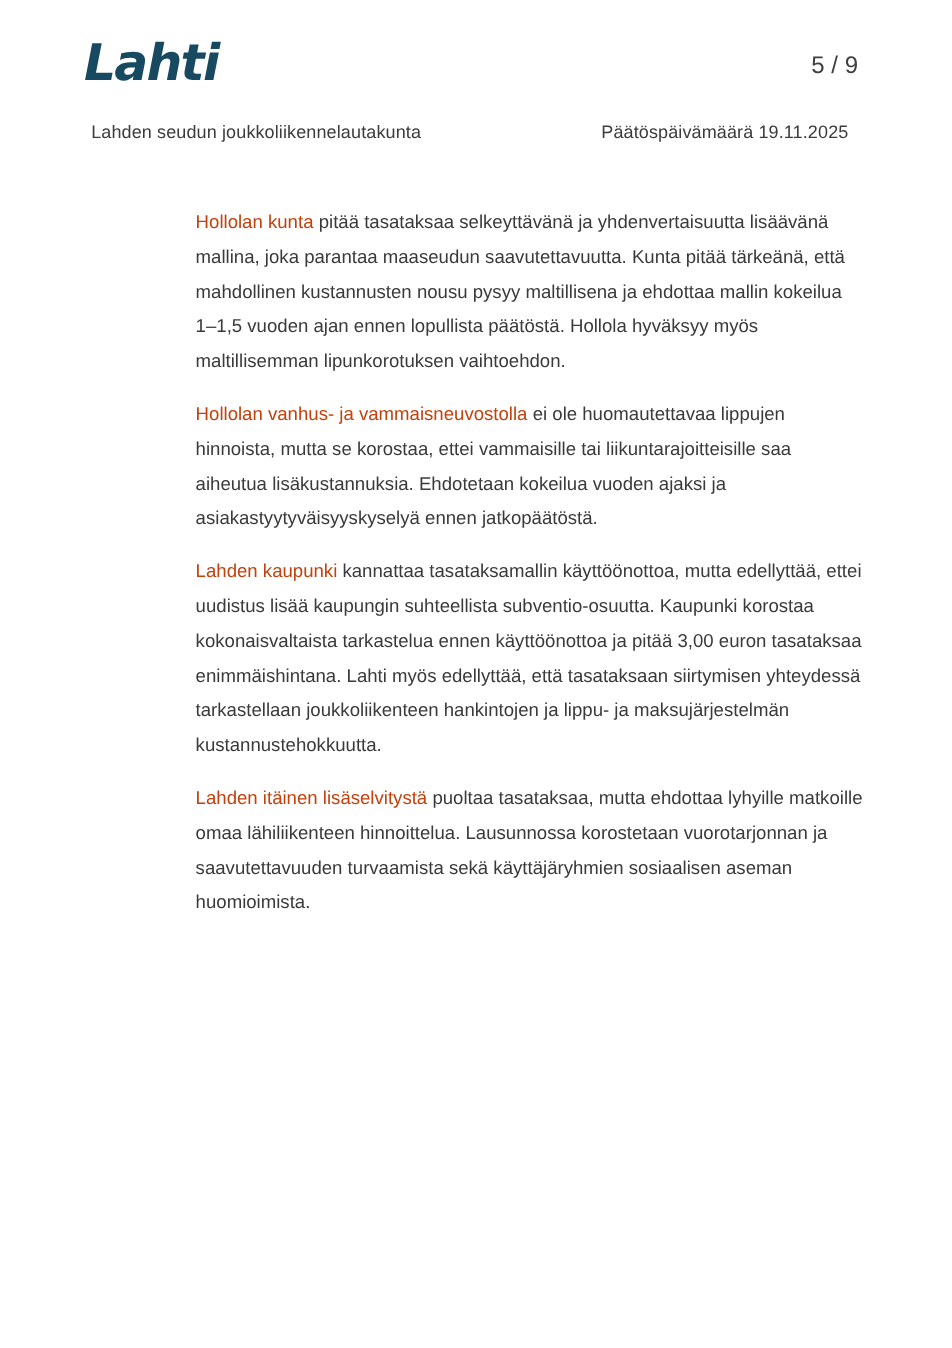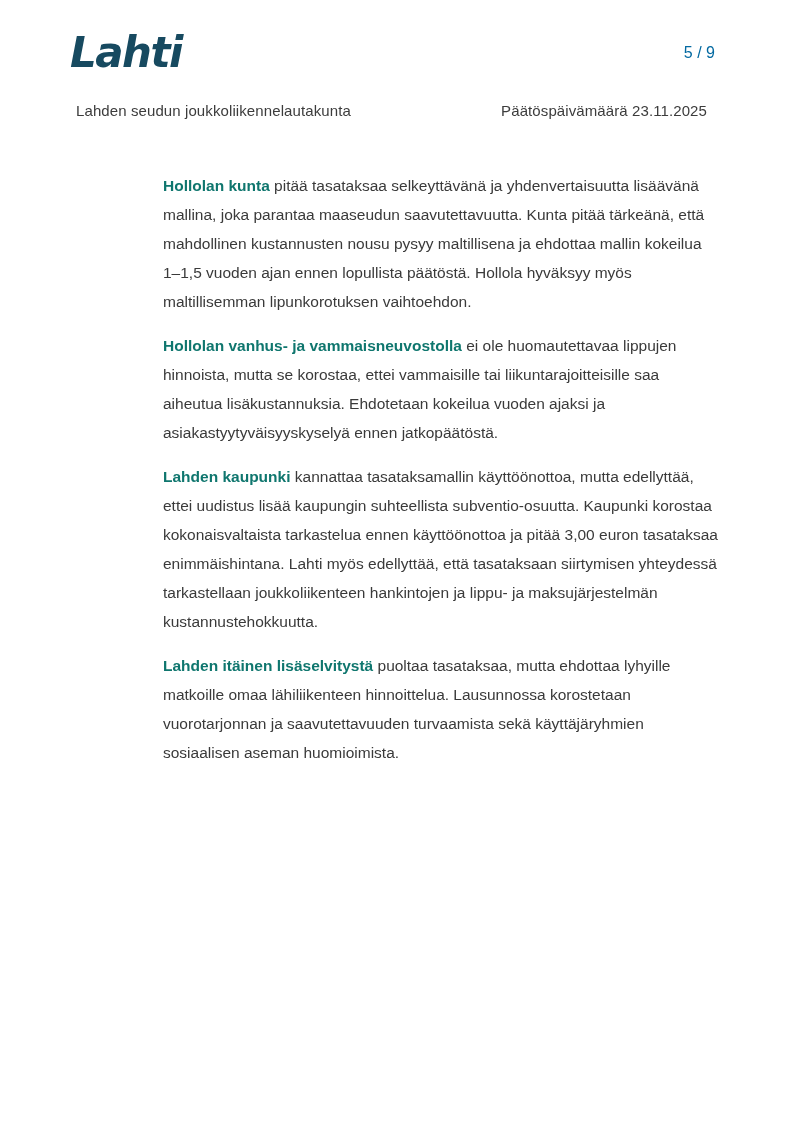--- a/index.html
+++ b/index.html
@@ -26,22 +26,22 @@
     letter-spacing: -1.5px;
     color: #174A60;
     line-height: 1.1;
     font-style: italic;
   }
   
   .pagenum {
     position: absolute;
     top: 44px;
     right: 78px;
-    font-size: 16px;
-    color: #0369a1;
+    font-size: 20px;
+    color: #404040;
   }
   
   .header-row {
     position: absolute;
     top: 102px;
     left: 76px;
     right: 86px;
     display: flex;
     justify-content: space-between;
     align-items: baseline;
@@ -56,36 +56,36 @@
     left: 163px;
     width: 556px;
     font-size: 15.5px;
     line-height: 29px;
     color: #3a3a3a;
   }
   .content p.para {
     margin: 0 0 15px 0;
   }
   .content p.para strong {
-    font-weight: 700;
-    color: #0f766e;
+    font-weight: 400;
+    color: #c2410c;
   }
 </style>
 </head>
 <body>
 
 <div class="page">
 
   <div class="logo">Lahti</div>
 
   <div class="pagenum">5 / 9</div>
 
   <div class="header-row">
     <span>Lahden seudun joukkoliikennelautakunta</span>
-    <span>Päätöspäivämäärä 23.11.2025</span>
+    <span>Päätöspäivämäärä 19.11.2025</span>
   </div>
 
   <div class="content">
 
     <p class="para"><strong>Hollolan kunta</strong><span> pitää tasataksaa selkeyttävänä ja yhdenvertaisuutta lisäävänä mallina, joka parantaa maaseudun saavutettavuutta. Kunta pitää tärkeänä, että mahdollinen kustannusten nousu pysyy maltillisena ja ehdottaa mallin kokeilua 1–1,5 vuoden ajan ennen lopullista päätöstä. Hollola hyväksyy myös maltillisemman lipunkorotuksen vaihtoehdon.</span></p>
 
     <p class="para"><strong>Hollolan vanhus- ja vammaisneuvostolla</strong><span> ei ole huomautettavaa lippujen hinnoista, mutta se korostaa, ettei vammaisille tai liikuntarajoitteisille saa aiheutua lisäkustannuksia. Ehdotetaan kokeilua vuoden ajaksi ja asiakastyytyväisyyskyselyä ennen jatkopäätöstä.</span></p>
 
 
 

